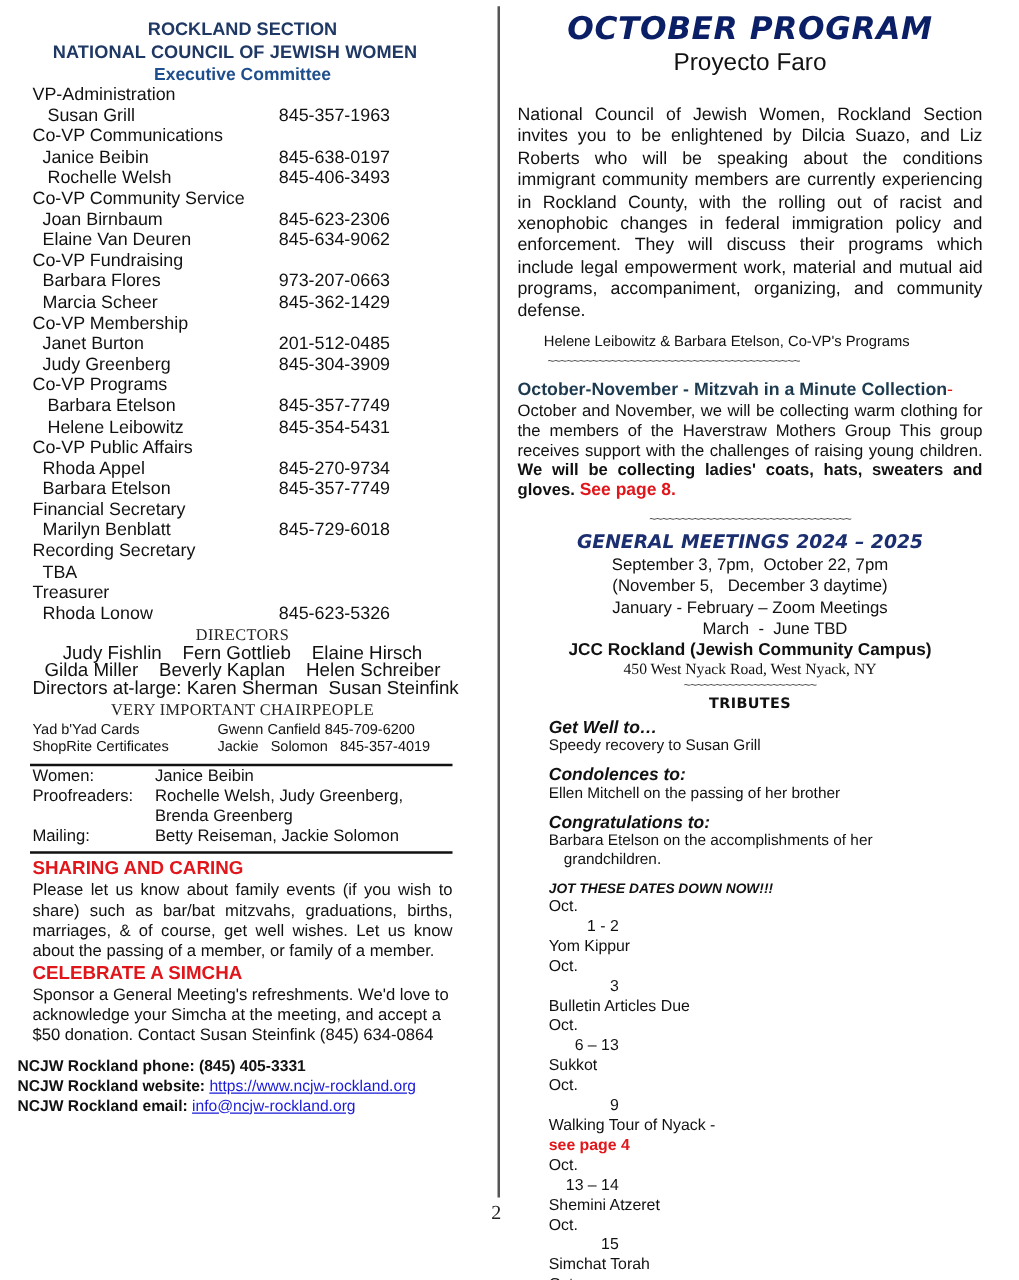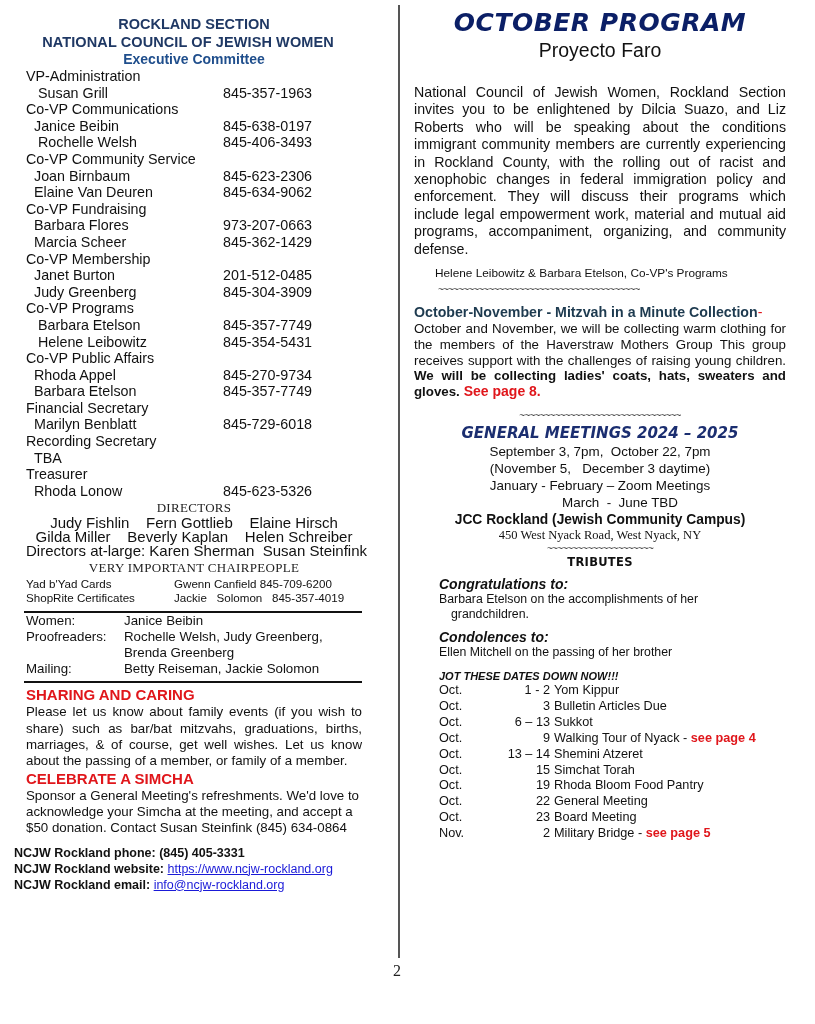--- a/index.html
+++ b/index.html
@@ -63,21 +63,21 @@
   .jcc { text-align: center; font-weight: bold; font-size: 13.8px; line-height: 17px; }
   .addr { text-align: center; font-family: "Liberation Serif", serif; font-size: 12.5px; line-height: 14px; }
   .tilde3 { text-align: center; margin-top: 1px; }
   .tributes { text-align: center; font-family: "DejaVu Sans", sans-serif; font-weight: bold; font-size: 11.5px; letter-spacing: 0.3px; margin-top: 0; }
   .trib-block { padding-left: 25px; margin-top: 7px; }
   .trib-h { font-weight: bold; font-style: italic; font-size: 14px; line-height: 16px; }
   .trib-t { font-size: 12.3px; line-height: 15px; }
   .trib-t .cont { padding-left: 12px; display: block; }
   .jot { padding-left: 25px; margin-top: 9px; }
   .jot-h { font-weight: bold; font-style: italic; font-size: 11px; line-height: 14px; }
-  .jot-row { display: flex; font-size: 12.7px; line-height: 15.9px; }
+  .jot-row { display: flex; font-size: 12.7px; line-height: 15.9px; flex-direction: column; }
   .jot-row .m { width: 55px; }
   .jot-row .d { width: 28px; text-align: right; padding-right: 4px; white-space: nowrap; }
 </style>
 </head>
 <body>
 
 <div class="col-left">
   <div class="hdr hdr2">ROCKLAND SECTION</div>
   <div class="hdr hdr1">NATIONAL COUNCIL OF JEWISH WOMEN</div>
   <div class="hdr hdr3">Executive Committee</div>
@@ -240,31 +240,35 @@
   <div class="gm-line" style="white-space:pre">September 3, 7pm,  October 22, 7pm</div>
   <div class="gm-line" style="white-space:pre">(November 5,   December 3 daytime)</div>
   <div class="gm-line" style="white-space:pre">January - February – Zoom Meetings</div>
   <div class="gm-line" style="white-space:pre;padding-left:40px">March  -  June TBD</div>
   <div class="jcc">JCC Rockland (Jewish Community Campus)</div>
   <div class="addr">450 West Nyack Road, West Nyack, NY</div>
   <div class="tilde tilde3">~~~~~~~~~~~~~~~~~~~~~</div>
 
   <div class="tributes">TRIBUTES</div>
 
+  <div class="trib-block" style="margin-top:4px">
+    <div class="trib-h">Get Well to…</div>
+    <div class="trib-t">Speedy recovery to Susan Grill</div>
+  </div>
+  <div class="trib-block">
+    <div class="trib-h">Condolences to:</div>
+    <div class="trib-t">Ellen Mitchell on the passing of her brother</div>
+  </div>
   <div class="trib-block">
     <div class="trib-h">Congratulations to:</div>
     <div class="trib-t">
       <span>Barbara Etelson on the accomplishments of her</span>
       <span class="cont">grandchildren.</span>
     </div>
   </div>
-  <div class="trib-block">
-    <div class="trib-h">Condolences to:</div>
-    <div class="trib-t">Ellen Mitchell on the passing of her brother</div>
-  </div>
 
   <div class="jot" id="jot">
     <div class="jot-h">JOT THESE DATES DOWN NOW!!!</div>
   <div class="jot-row">
         <span class="m">Oct.</span>
         <span class="d" style="width: 60px;">1 - 2</span>
         <span style="white-space: pre;">Yom Kippur</span>
         <span class="redbold"></span>
       </div>
       <div class="jot-row">

